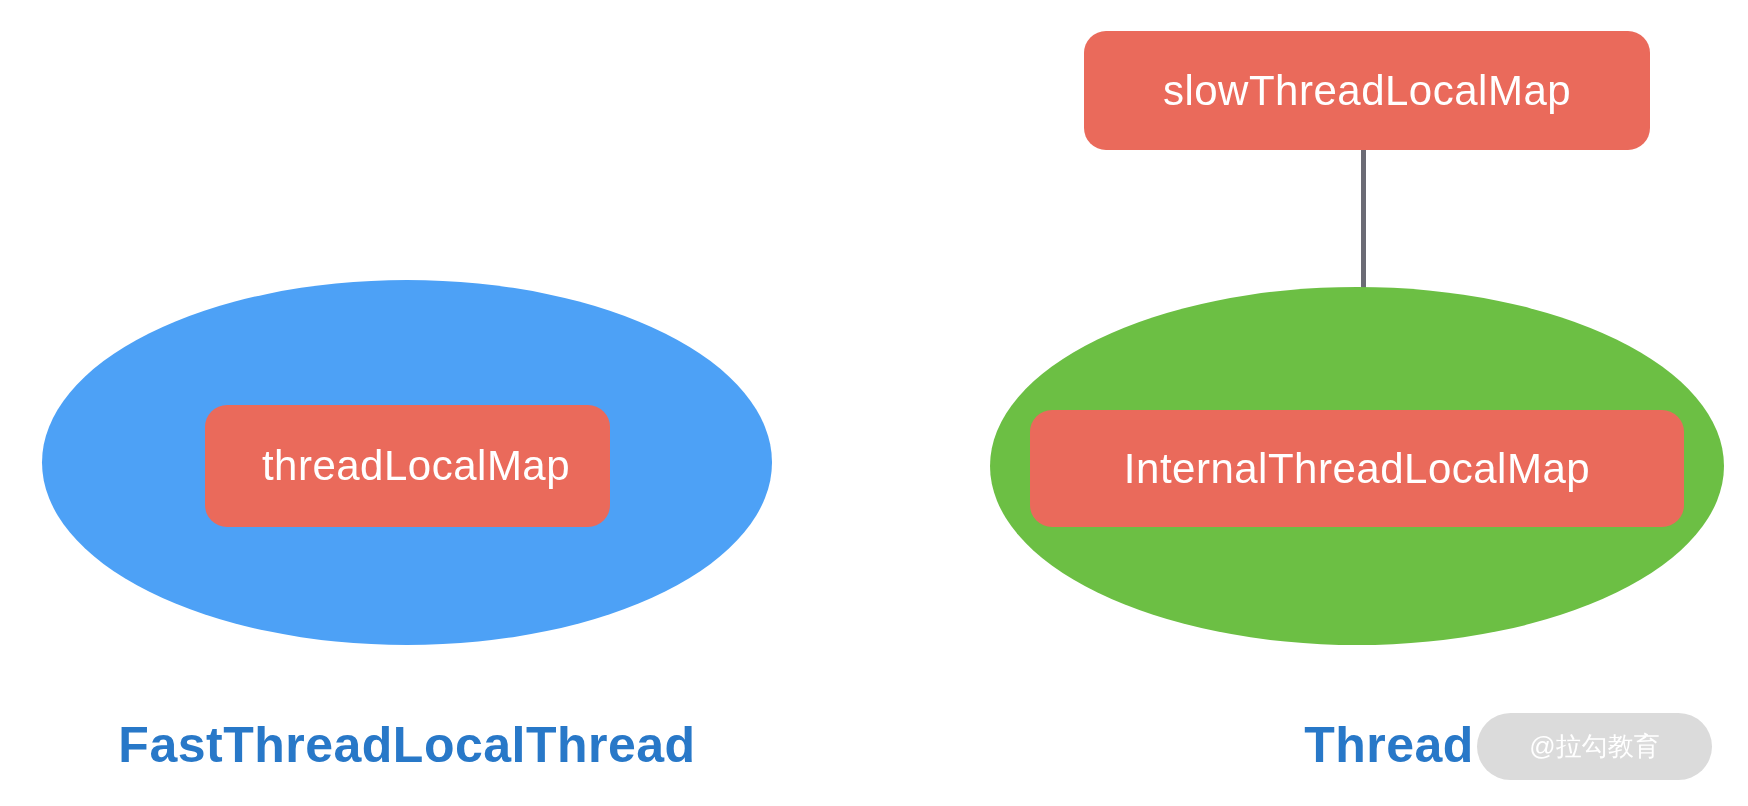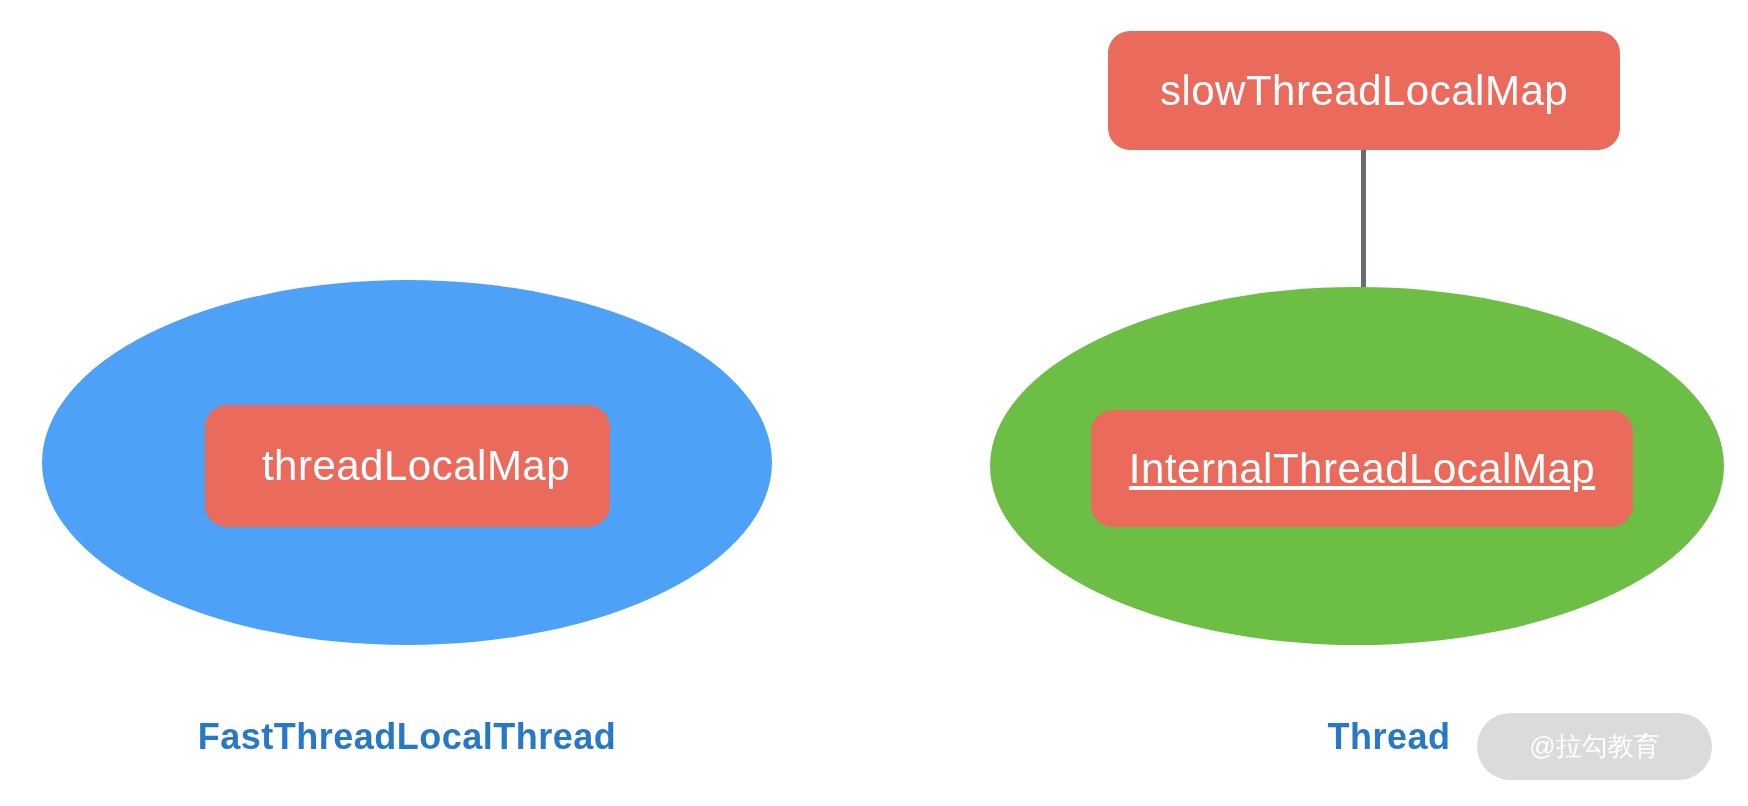--- a/index.html
+++ b/index.html
@@ -51,26 +51,26 @@
     font-size: 42px;
     font-weight: 400;
     letter-spacing: 0.5px;
     white-space: nowrap;
   }
   .redbox.thread-local-map {
     left: 205px; top: 405px;
     width: 405px; height: 122px; padding-left: 17px;
   }
   .redbox.slow-thread-local-map {
-    left: 1108px; top: 31px;
-    width: 512px; height: 119px;
+    left: 1084px; top: 31px;
+    width: 566px; height: 119px;
   }
   .redbox.internal-thread-local-map {
-    left: 1091px; top: 410px;
-    width: 542px; height: 117px; text-decoration: underline;
+    left: 1030px; top: 410px;
+    width: 654px; height: 117px;
   }
 
   .arrow-line {
     position: absolute;
     left: 1361px; top: 150px;
     width: 5px; height: 224px;
     background: var(--arrow);
   }
   .arrow-head {
     position: absolute;
@@ -78,21 +78,21 @@
     width: 0; height: 0;
     border-left: 18px solid transparent;
     border-right: 18px solid transparent;
     border-top: 38px solid var(--arrow);
   }
 
   .caption {
     position: absolute;
     text-align: center;
     color: var(--caption-blue);
-    font-size: 36px;
+    font-size: 50px;
     font-weight: 600;
     letter-spacing: 0.5px;
   }
   .caption.left-caption {
     left: 42px; top: 716px;
     width: 730px;
   }
   .caption.right-caption {
     left: 1022px; top: 716px;
     width: 734px;

